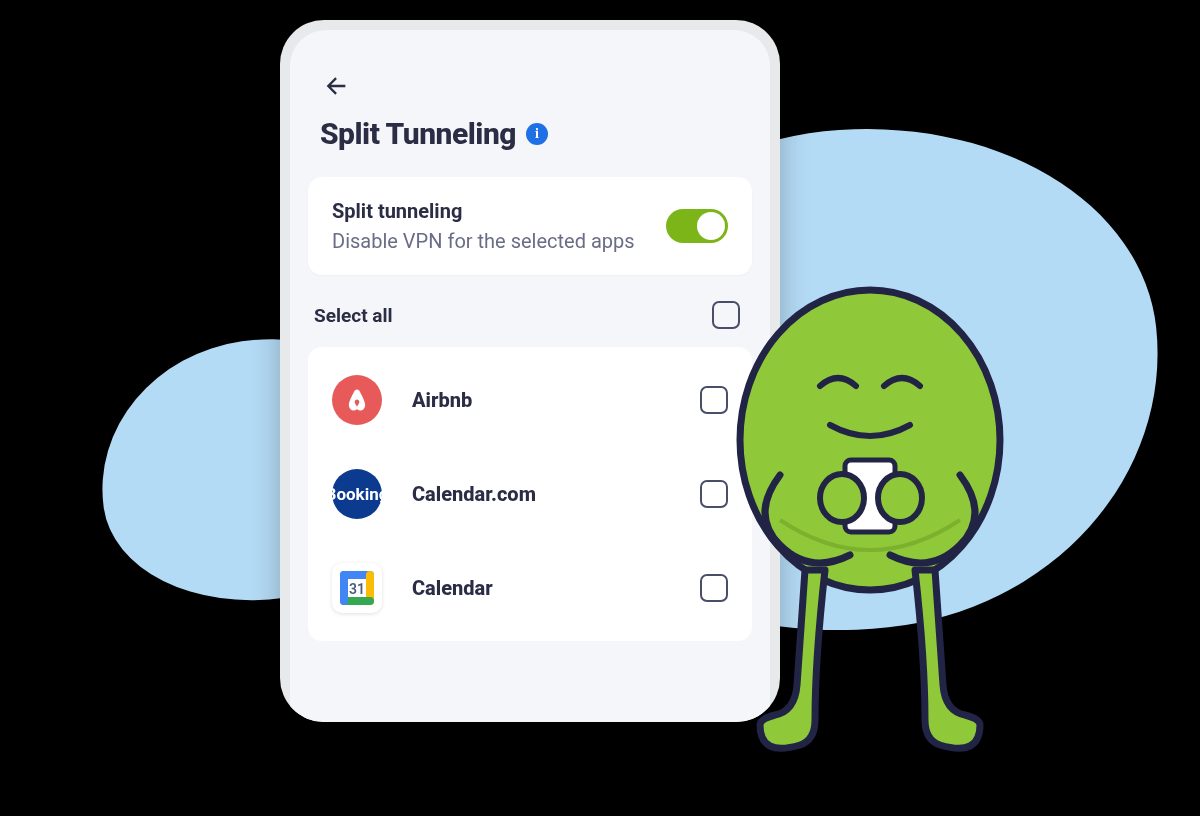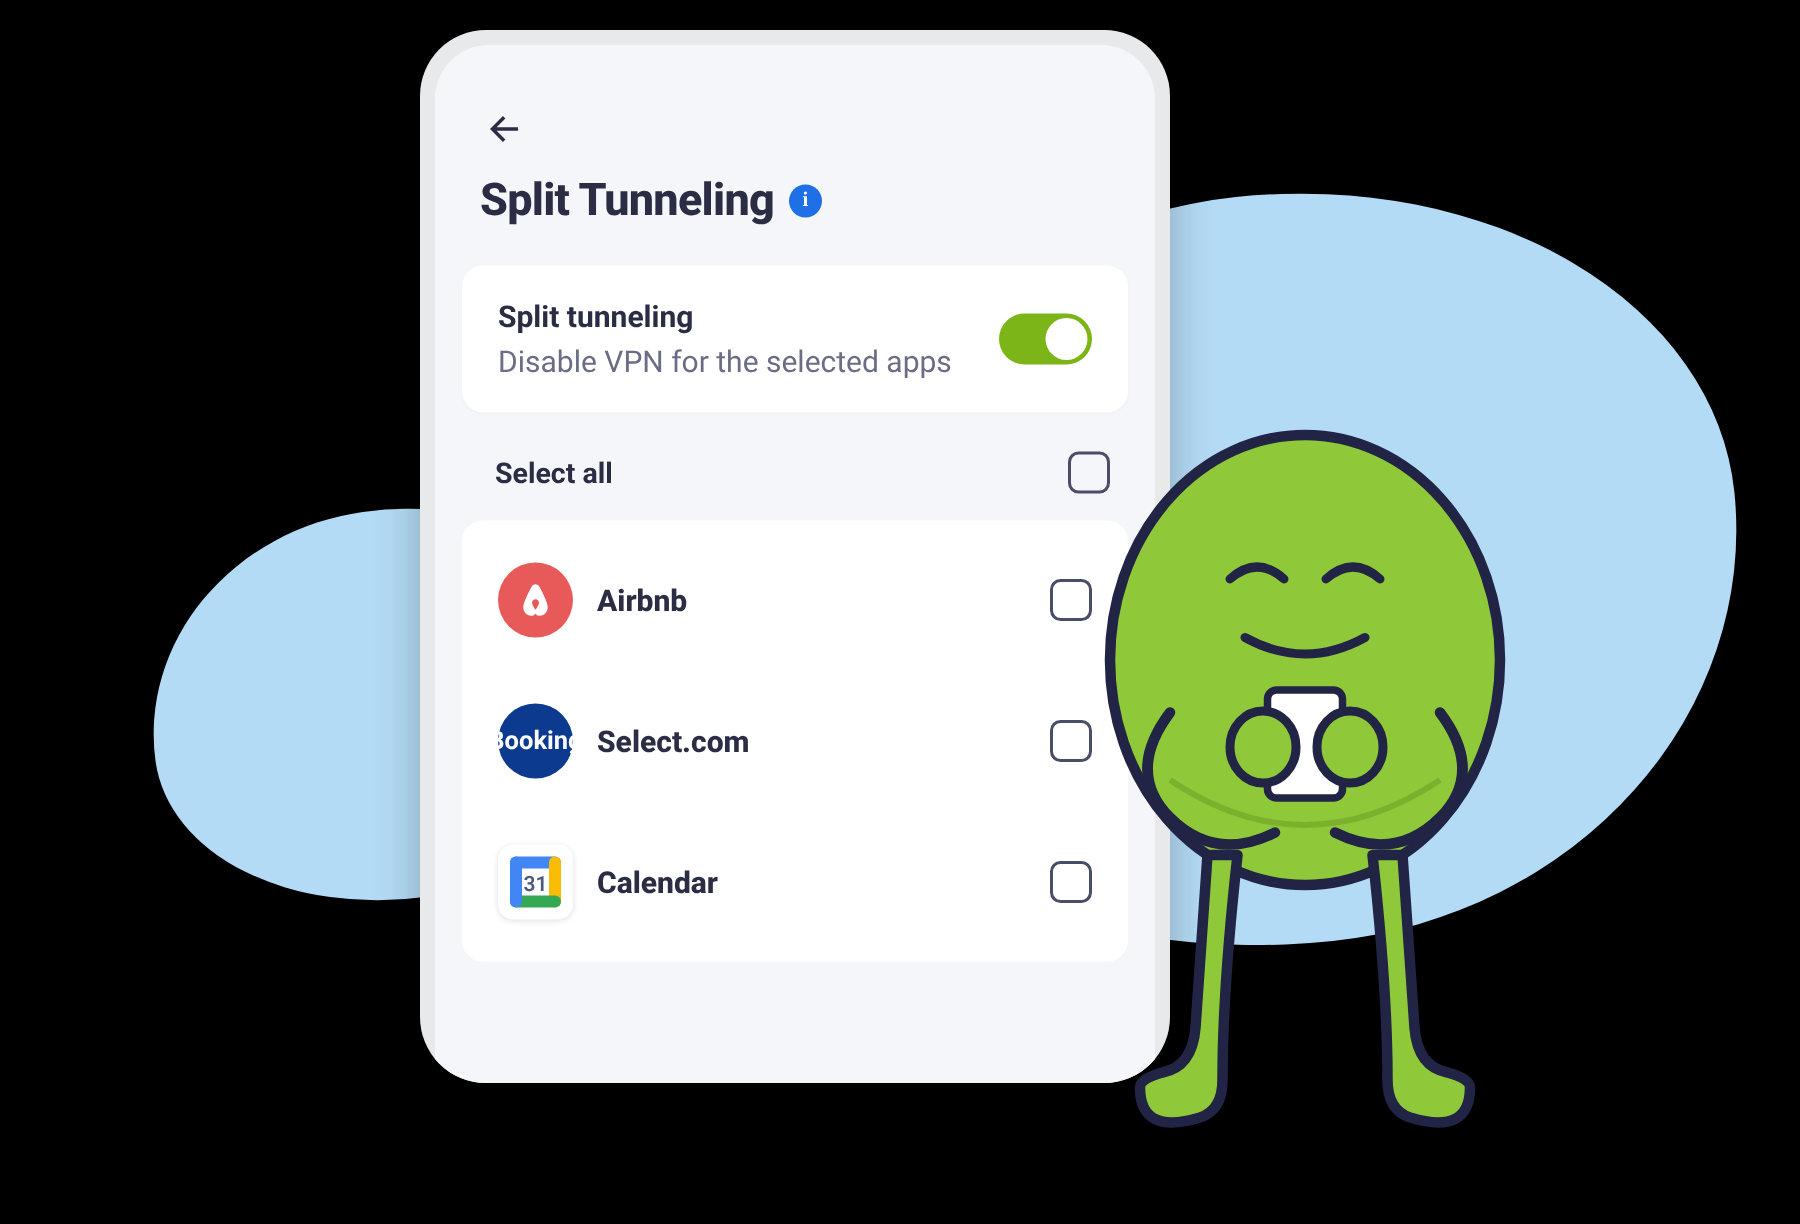--- a/index.html
+++ b/index.html
@@ -107,21 +107,21 @@
   }
   .toggle .knob {
     position: absolute;
     right: 3px; top: 3px;
     width: 28px; height: 28px; border-radius: 50%;
     background: #fff;
   }
 
   .select-all {
     display: flex; align-items: center; justify-content: space-between;
-    margin: 26px 30px 18px 40px;
+    margin: 26px 30px 18px 24px;
   }
   .select-all-label {
     font-size: 19px; font-weight: 700; color: #2b2d45;
   }
 
   .checkbox {
     width: 28px; height: 28px;
     border: 2px solid #4a4d68;
     border-radius: 7px;
     cursor: pointer;
@@ -129,21 +129,21 @@
 
   .app-list {
     background: #fff;
     margin: 0 18px;
     border-radius: 14px;
     padding: 6px 0;
   }
   .app-row {
     display: flex; align-items: center;
     padding: 22px 24px;
-    gap: 16px;
+    gap: 30px;
   }
   .app-icon {
     width: 50px; height: 50px; border-radius: 50%;
     display: flex; align-items: center; justify-content: center;
     flex: 0 0 50px;
   }
   .app-icon.airbnb { background: #e85a5a; }
   .app-icon.booking { background: #0b3a8f; color: #fff; font-size: 17px; font-weight: 700; }
   .app-icon.calendar { background: #fff; border-radius: 10px; box-shadow: 0 1px 4px rgba(0,0,0,0.12); }
 
@@ -206,21 +206,21 @@
             <svg width="28" height="28" viewBox="0 0 24 24">
               <path d="M12 3c-1 0-1.8.6-2.3 1.6C8.2 7.4 5 13.5 5 16.2 5 18.8 7 21 9.5 21c1.2 0 2-.5 2.5-1.2.5.7 1.3 1.2 2.5 1.2 2.5 0 4.5-2.2 4.5-4.8 0-2.7-3.2-8.8-4.7-11.6C13.8 3.6 13 3 12 3zm0 14.5c-1-1.3-2-3-2-4 0-1.1.9-2 2-2s2 .9 2 2c0 1-1 2.7-2 4z" fill="#fff"></path>
             </svg>
           </div>
           <div class="app-name">Airbnb</div>
           <div class="checkbox"></div>
         </div>
 
         <div class="app-row">
           <div class="app-icon booking">Booking</div>
-          <div class="app-name">Select.com</div>
+          <div class="app-name">Calendar.com</div>
           <div class="checkbox"></div>
         </div>
 
         <div class="app-row">
           <div class="app-icon calendar">
             <svg width="42" height="42" viewBox="0 0 42 42">
               <rect x="4" y="4" width="34" height="34" rx="4" fill="#fff"></rect>
               <rect x="4" y="4" width="34" height="8" rx="4" fill="#4285f4"></rect>
               <rect x="30" y="4" width="8" height="34" rx="4" fill="#fbbc05"></rect>
               <rect x="4" y="30" width="34" height="8" rx="4" fill="#34a853"></rect>

